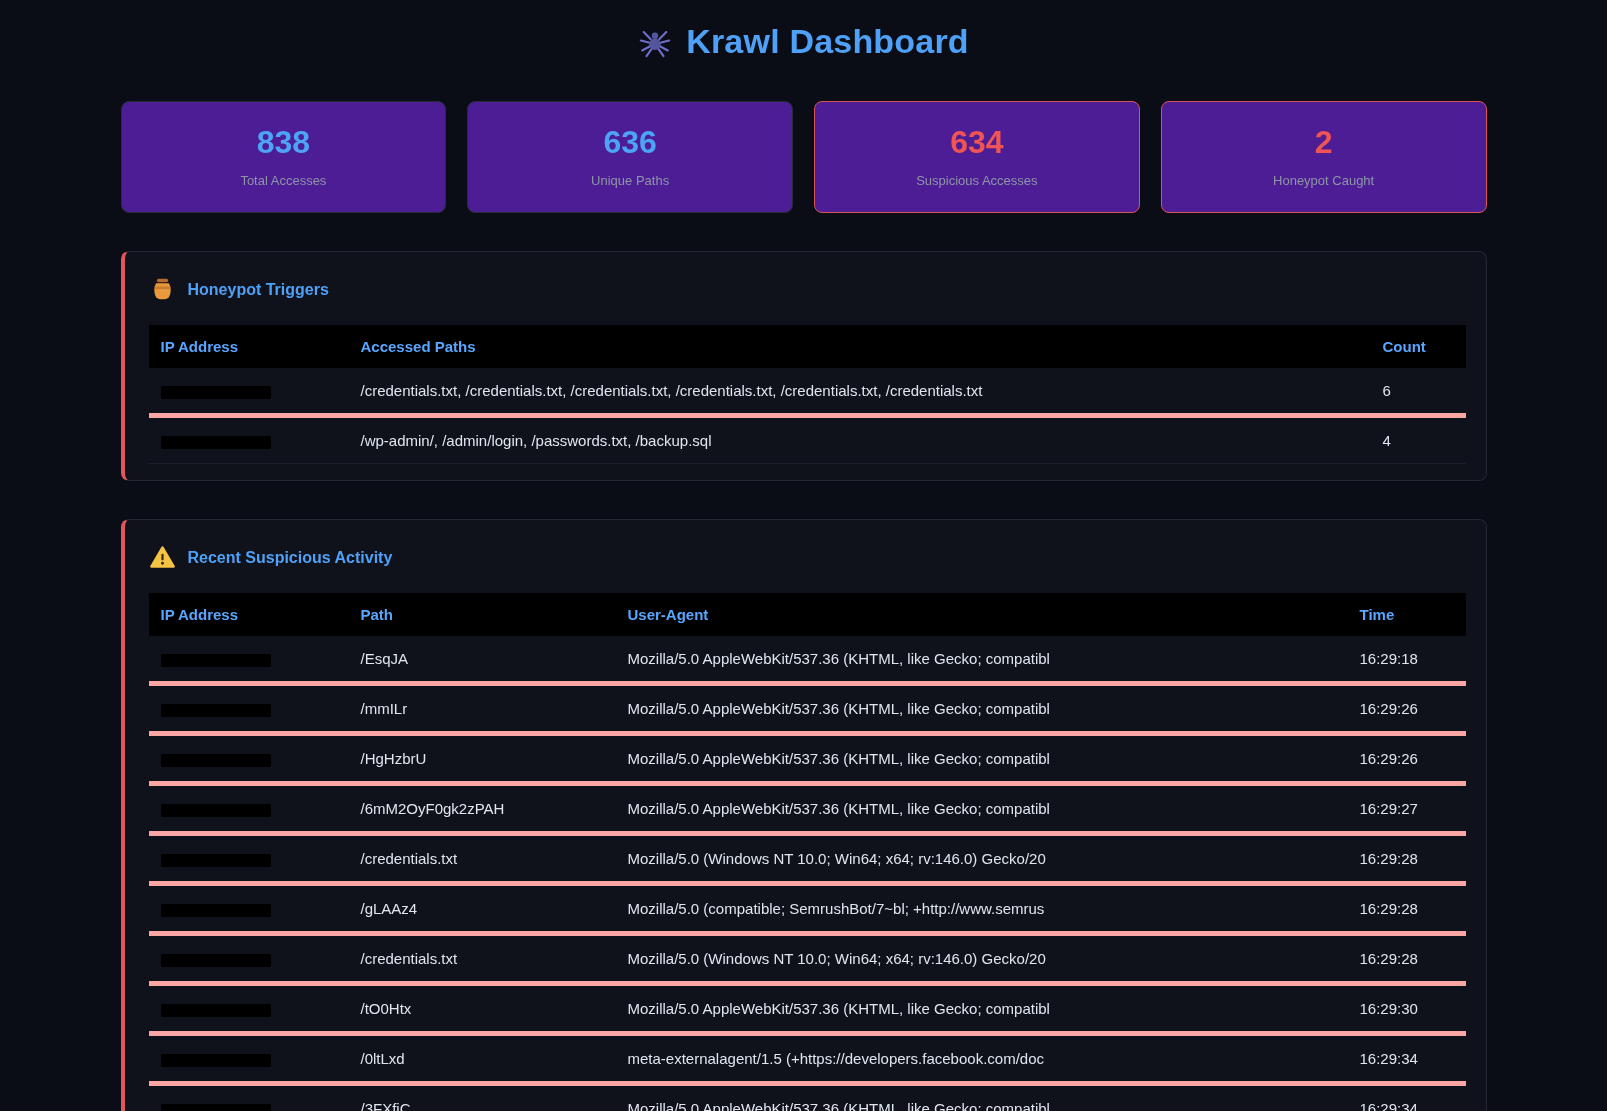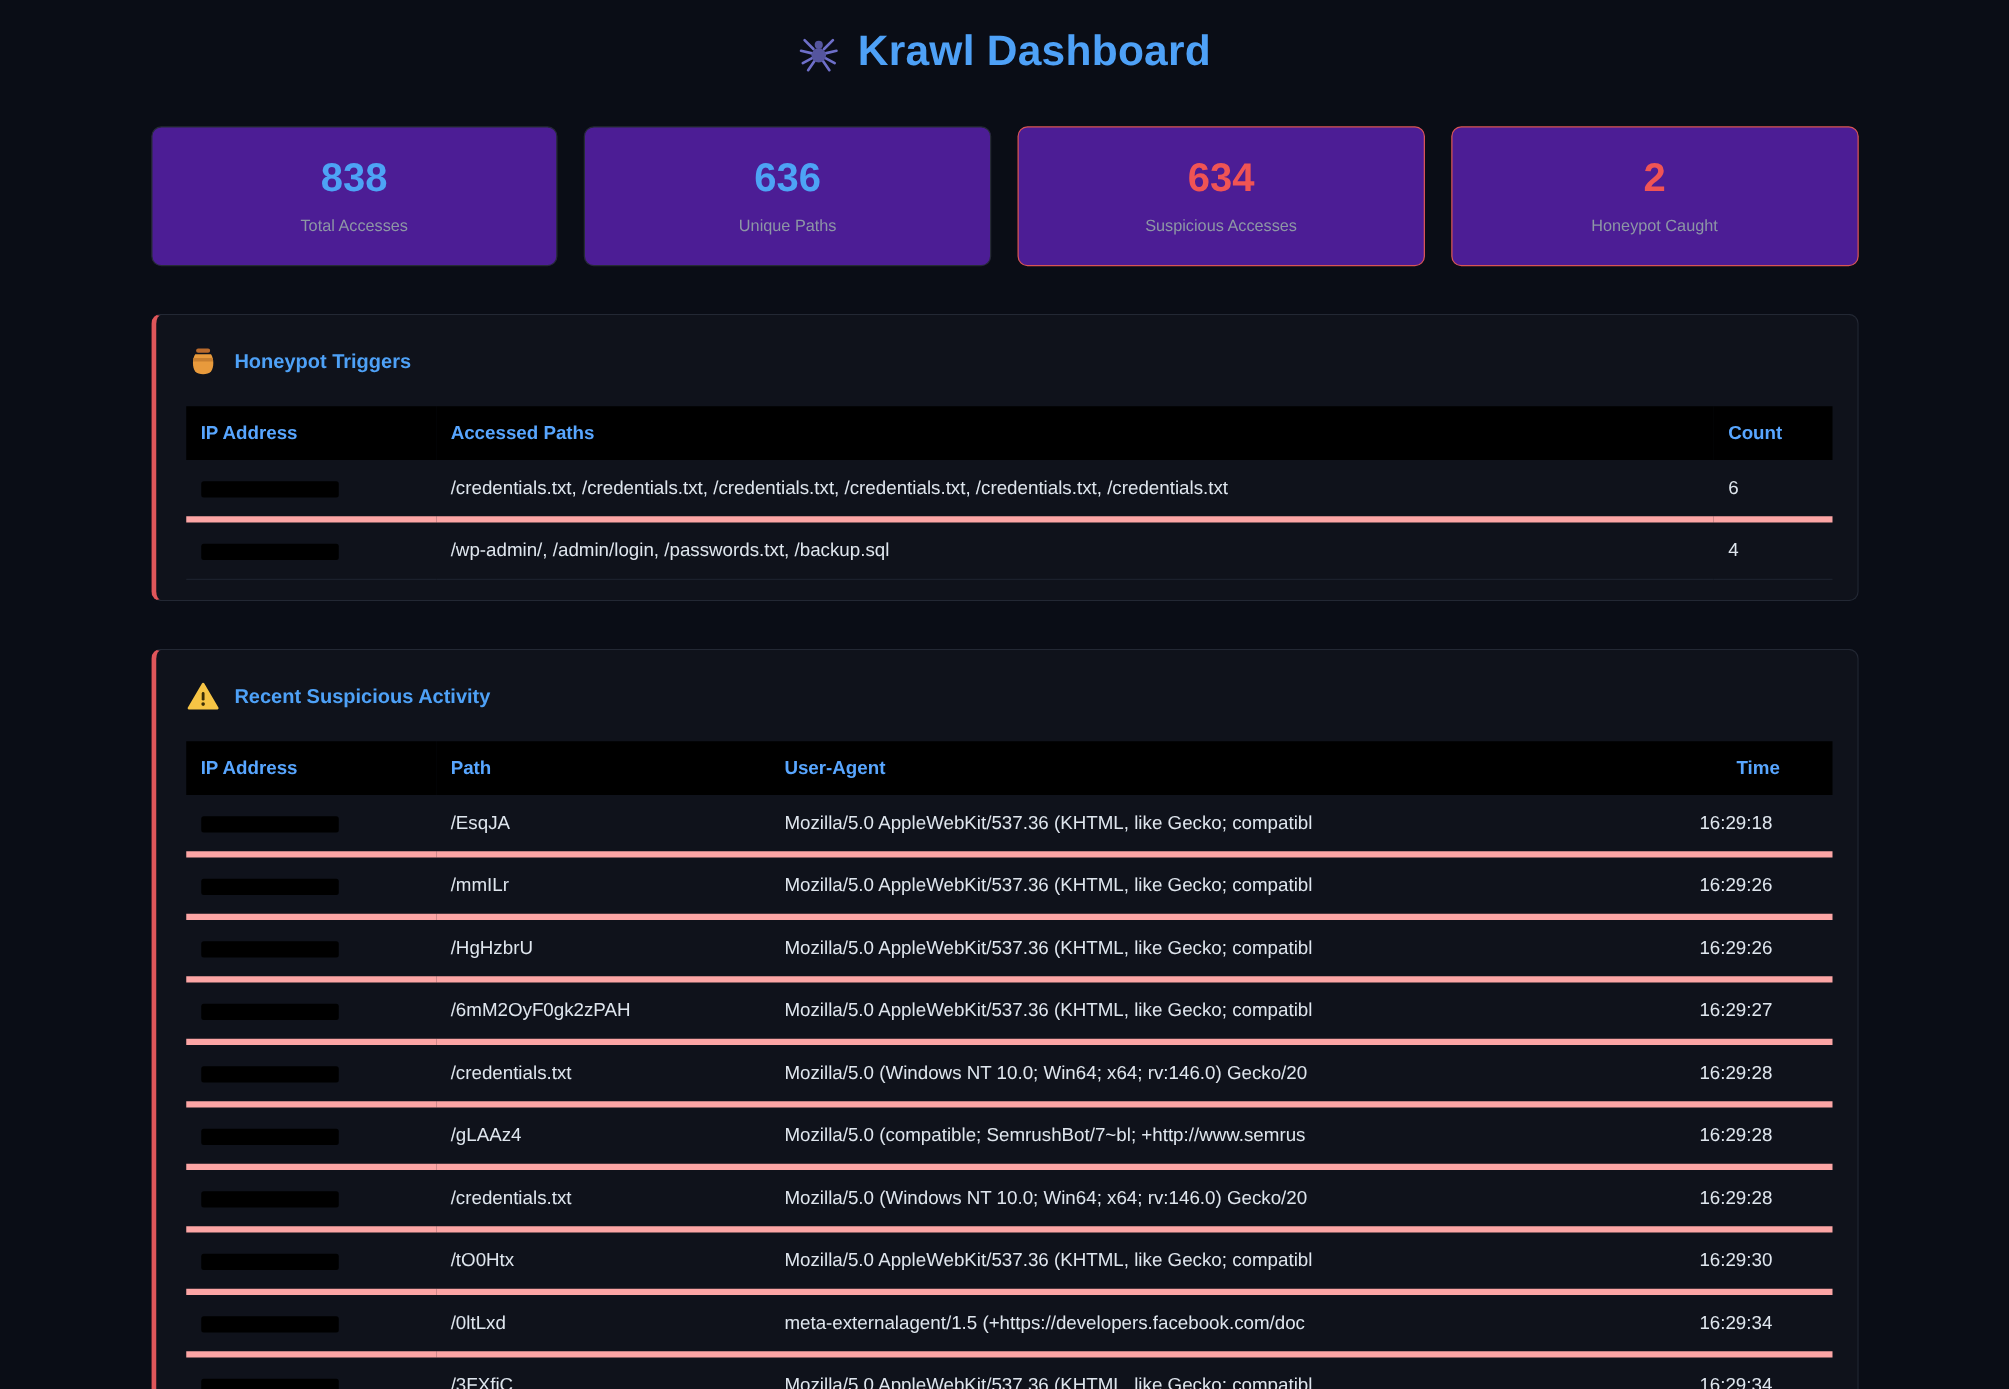--- a/index.html
+++ b/index.html
@@ -58,21 +58,21 @@
     padding: 13px 12px; font-size: 15px;
   }
   td { padding: 14px 12px; color: #dfe6ee; }
   tbody tr { border-top: 5px solid #fca5a5; }
   tbody tr:first-child { border-top: none; }
   tbody tr:last-child { border-bottom: 1px solid #1b202c; }
 
   .col-ip { width: 200px; }
   .col-count { width: 95px; }
   .col-path { width: 267px; }
-  .col-time { width: 118px; text-align: center; }
+  .col-time { width: 118px; }
 
   .redacted {
     display: inline-block;
     width: 110px; height: 13px;
     background: #000;
     border-radius: 2px;
     vertical-align: middle;
   }
 </style>
 </head>

